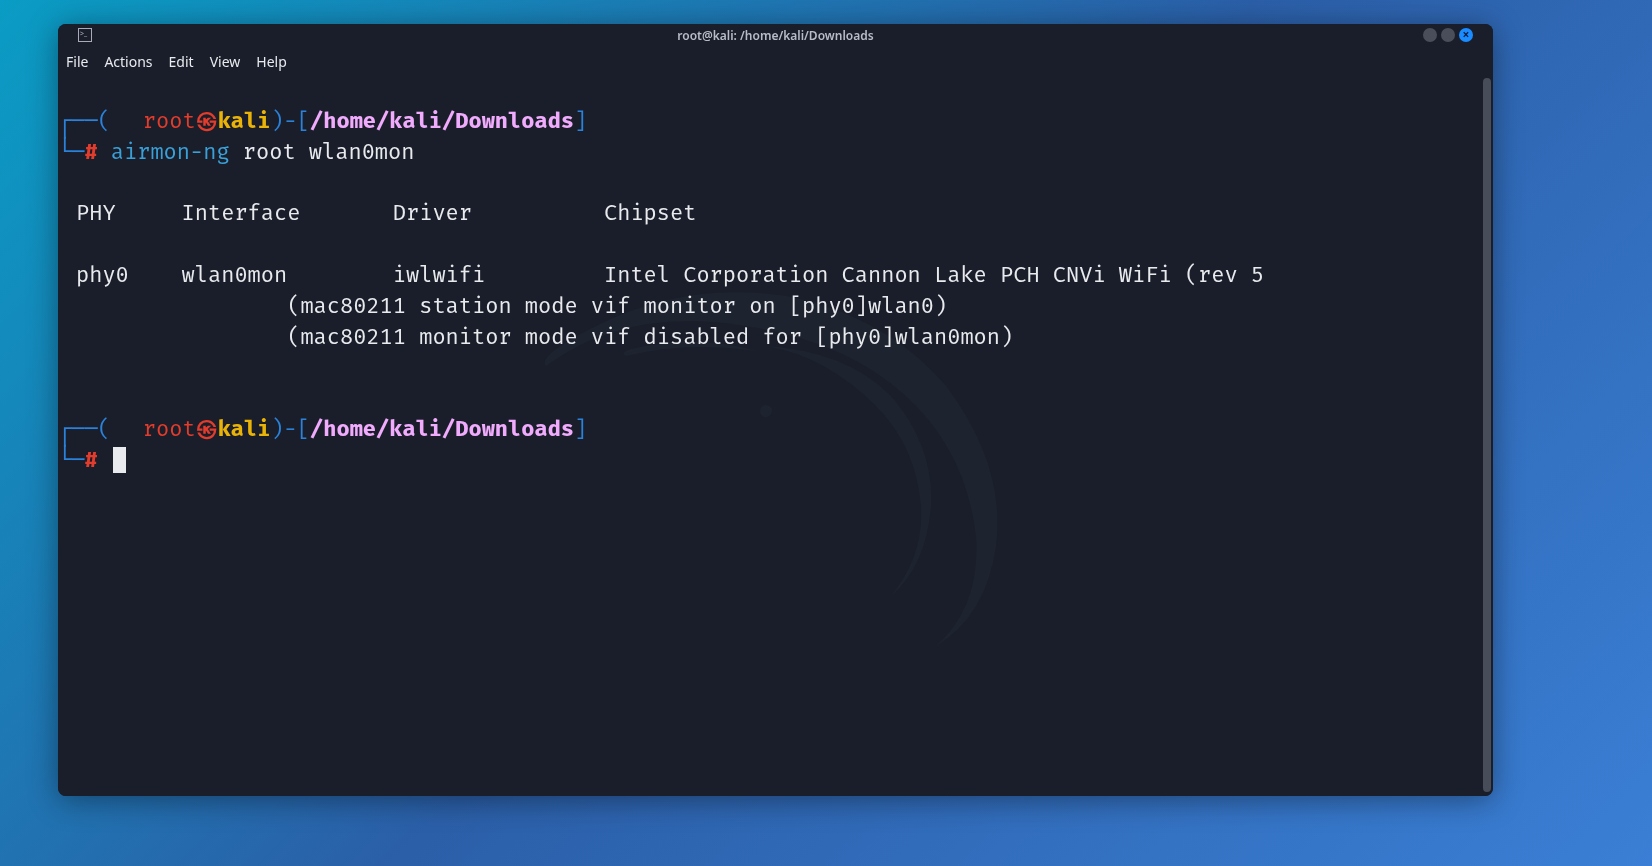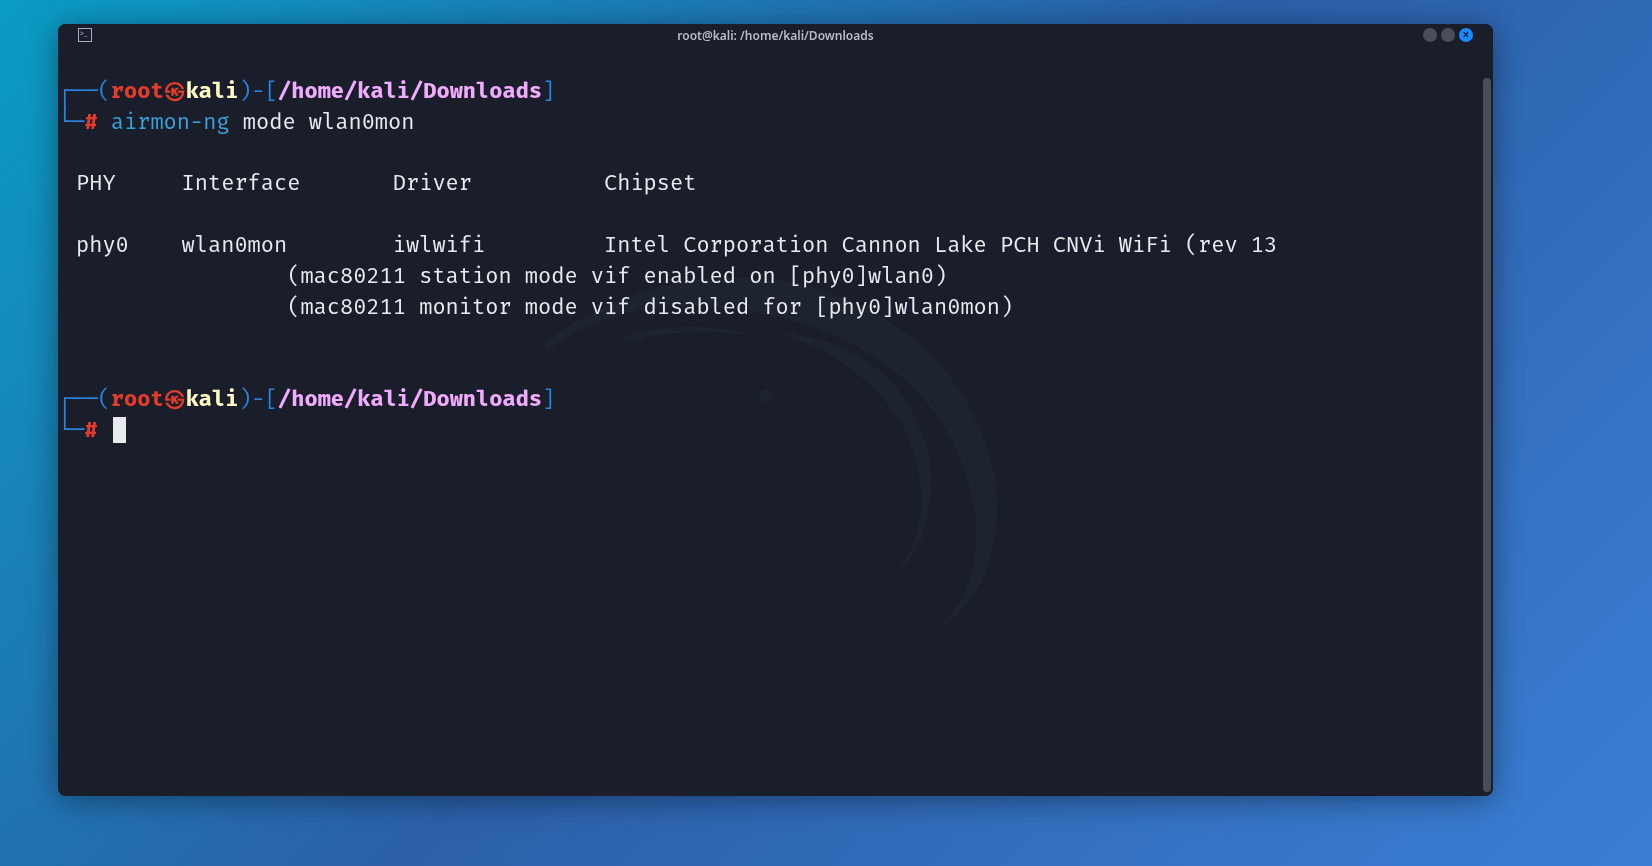--- a/index.html
+++ b/index.html
@@ -107,23 +107,23 @@
   position: relative;
   padding: 30px 0 0 0;
   font-family: "Fira Mono", "Consolas", "Courier New", monospace;
   font-size: 22px;
   line-height: 1.4;
   color: #e8eaed;
   white-space: pre;
 }
 .prompt-corner-top { color: #2a82da; }
 .prompt-paren { color: #2a82da; }
-.prompt-user { color: #e23c2c; font-weight: bold; }
+.prompt-user { color: #e23c2c; font-weight: normal; margin-left: 32px; }
 .prompt-skull { color: #e23c2c; font-weight: bold; }
-.prompt-host { color: #fef9c3; font-weight: bold; }
+.prompt-host { color: #eab308; font-weight: bold; }
 .prompt-dash { color: #2a82da; }
 .prompt-bracket { color: #2a82da; }
 .prompt-path { color: #f0abfc; font-weight: bold; }
 .prompt-corner-bot { color: #2a82da; }
 .prompt-hash { color: #e23c2c; font-weight: bold; }
 .cmd { color: #3aa0d8; margin-top: 40px; }
 .args { color: #e8eaed; }
 .output { color: #e8eaed; padding-left: 18px; }
 .cursor {
   display: inline-block;
@@ -156,34 +156,41 @@
   <div class="titlebar">
     <div class="title-icon"></div>
     <div class="title-text">root@kali: /home/kali/Downloads</div>
     <div class="window-controls">
       <div class="wc wc-min"></div>
       <div class="wc wc-max"></div>
       <div class="wc wc-close"></div>
     </div>
   </div>
 
+  <div class="menubar">
+    <span>File</span>
+    <span>Actions</span>
+    <span>Edit</span>
+    <span>View</span>
+    <span>Help</span>
+  </div>
 
   <div class="terminal-body">
     <svg class="dragon-bg" width="700" height="500" viewBox="0 0 700 500">
       <path d="M 120 180 Q 200 120 320 140 Q 420 155 480 210 Q 540 265 550 350 Q 555 420 510 460 Q 560 430 570 360 Q 580 280 520 200 Q 460 130 360 110 Q 260 95 170 140 Q 110 170 120 180 Z M 340 160 Q 400 170 450 220 Q 490 260 495 320 Q 498 370 465 410 Q 500 380 505 320 Q 508 260 465 210 Q 420 165 340 160 Z M 200 170 Q 260 155 330 165 Q 280 150 220 160 Q 190 165 200 170 Z" fill="#2a3245"></path>
       <circle cx="340" cy="225" r="6" fill="#2a3245"></circle>
     </svg>
 
     <div class="terminal-content"><span class="prompt-corner-top">┌──</span><span class="prompt-paren">(</span><span class="prompt-user">root</span><span class="prompt-skull">㉿</span><span class="prompt-host">kali</span><span class="prompt-paren">)</span><span class="prompt-dash">-</span><span class="prompt-bracket">[</span><span class="prompt-path">/home/kali/Downloads</span><span class="prompt-bracket">]</span>
-<span class="prompt-corner-bot">└─</span><span class="prompt-hash">#</span> <span class="cmd">airmon-ng</span><span class="args"> mode wlan0mon</span>
+<span class="prompt-corner-bot">└─</span><span class="prompt-hash">#</span> <span class="cmd">airmon-ng</span><span class="args"> root wlan0mon</span>
 
 <span class="output">PHY     Interface       Driver          Chipset</span>
 
-<span class="output">phy0    wlan0mon        iwlwifi         Intel Corporation Cannon Lake PCH CNVi WiFi (rev 13</span>
-<span class="output">                (mac80211 station mode vif enabled on [phy0]wlan0)</span>
+<span class="output">phy0    wlan0mon        iwlwifi         Intel Corporation Cannon Lake PCH CNVi WiFi (rev 5</span>
+<span class="output">                (mac80211 station mode vif monitor on [phy0]wlan0)</span>
 <span class="output">                (mac80211 monitor mode vif disabled for [phy0]wlan0mon)</span>
 
 
 <span class="prompt-corner-top">┌──</span><span class="prompt-paren">(</span><span class="prompt-user">root</span><span class="prompt-skull">㉿</span><span class="prompt-host">kali</span><span class="prompt-paren">)</span><span class="prompt-dash">-</span><span class="prompt-bracket">[</span><span class="prompt-path">/home/kali/Downloads</span><span class="prompt-bracket">]</span>
 <span class="prompt-corner-bot">└─</span><span class="prompt-hash">#</span> <span class="cursor"></span></div>
   </div>
 
   <div class="scrollbar">
     <div class="scrollbar-thumb"></div>
   </div>

